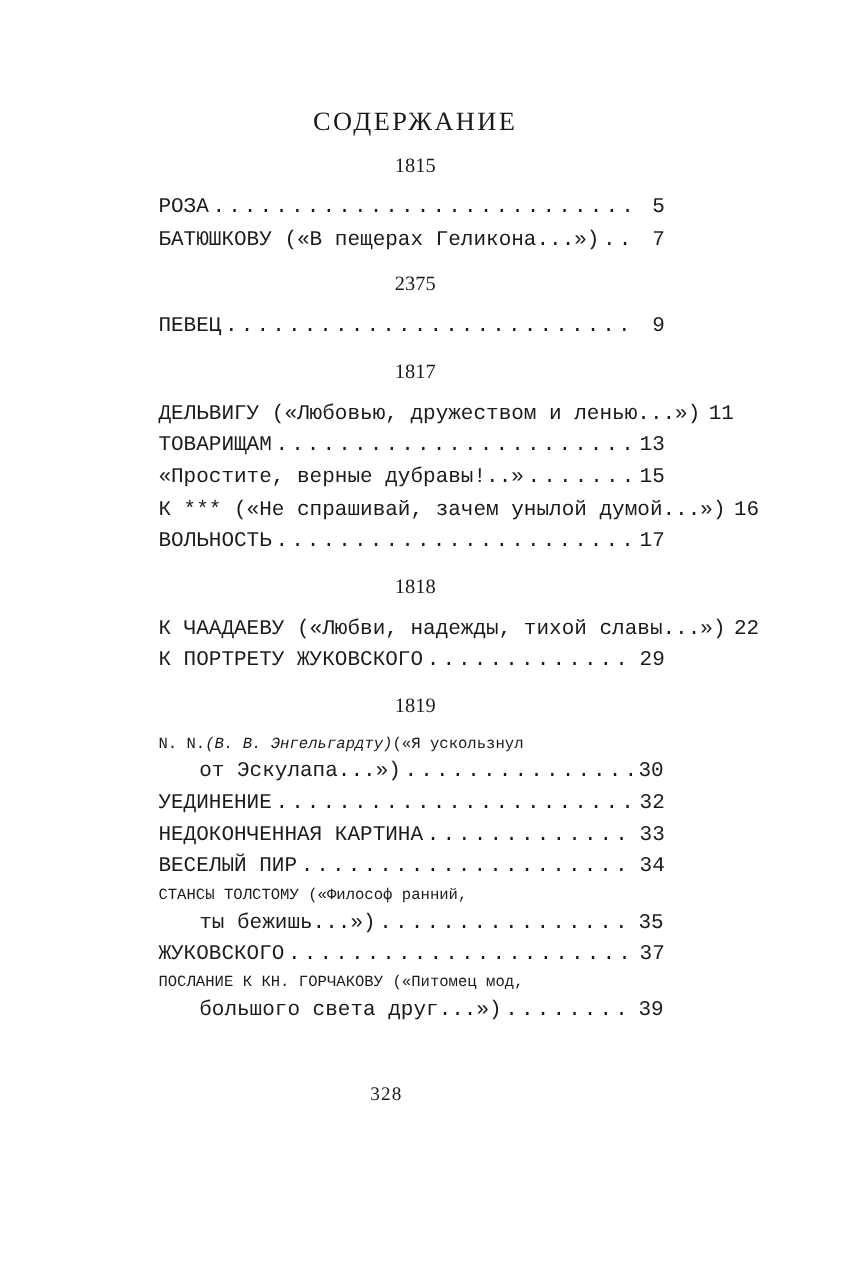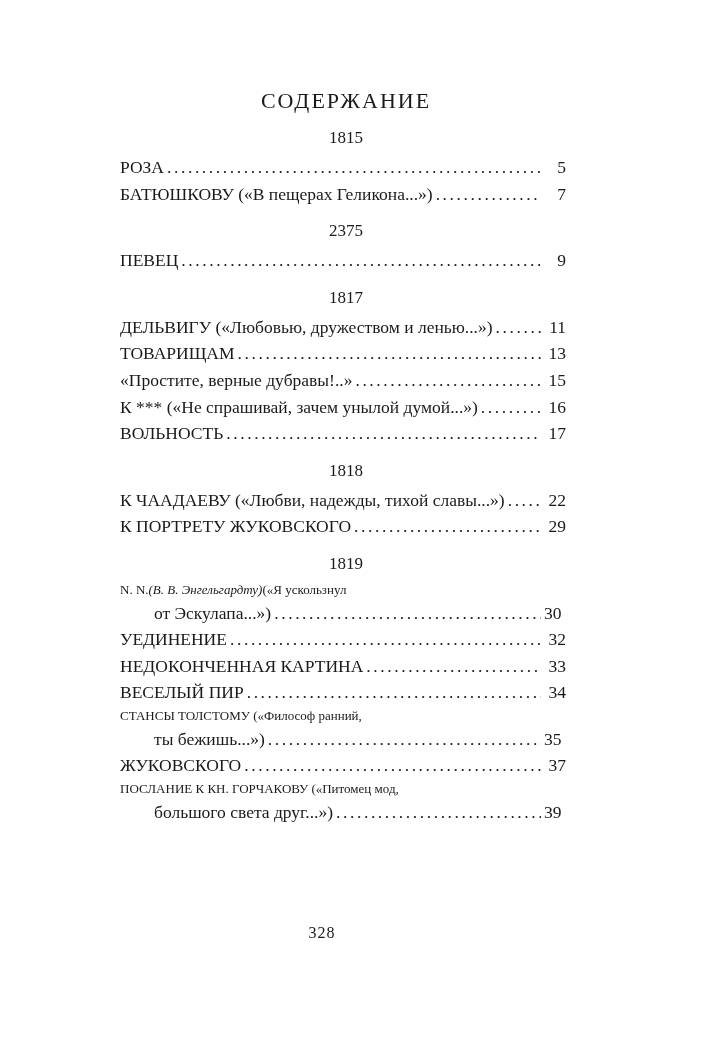--- a/index.html
+++ b/index.html
@@ -32,21 +32,21 @@
     padding-left: 6px;
     font-weight: normal;
   }
   .year {
     text-align: center;
     font-size: 17px;
     margin: 14px 0 6px 0;
     padding-left: 6px;
     font-weight: normal;
   }
-  .section { margin: 0; }
+  .section { margin: 12px; font-family: Liberation Mono, monospace; }
   .entry {
     display: flex;
     align-items: baseline;
     font-size: 17.5px;
     line-height: 1.52;
     width: 100%;
   }
   .entry .etext {
     white-space: nowrap;
   }
@@ -93,21 +93,21 @@
   .first-line-only {
     display: flex;
     font-size: 13px;
     line-height: 1.52;
   }
   .ital { font-style: italic; }
   .folio {
     position: absolute;
     left: 0;
     right: 0;
-    top: 924px;
+    top: 904px;
     text-align: center;
     font-size: 16px;
     letter-spacing: 1px;
   }
 </style>
 </head>
 <body>
 
 <div class="page">
 

